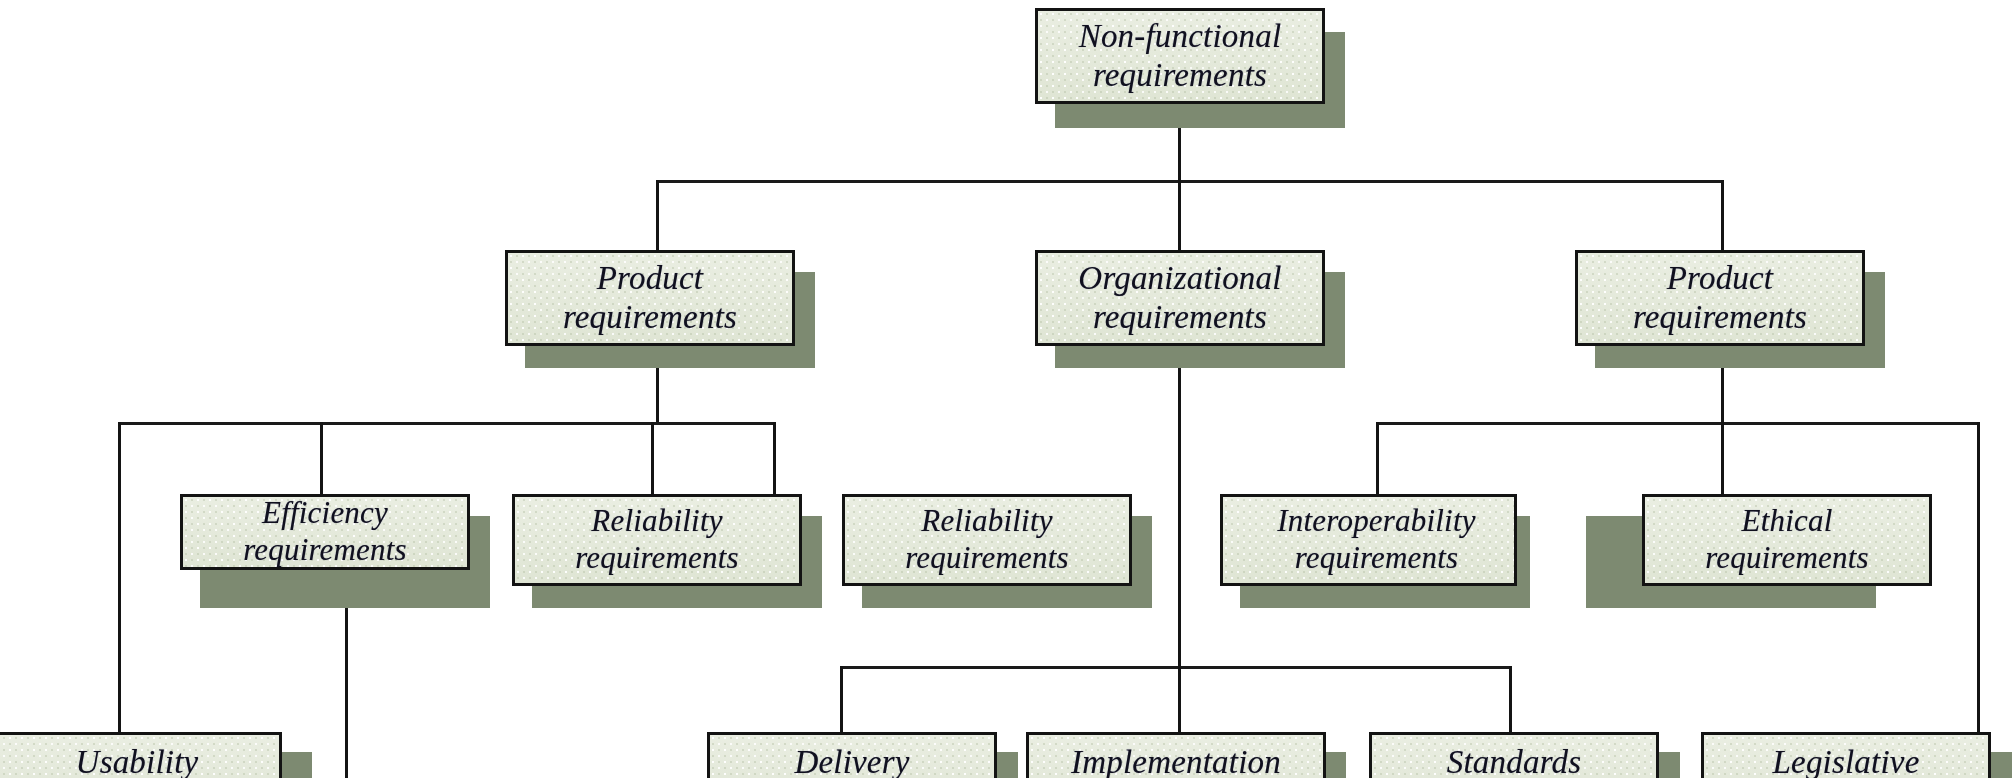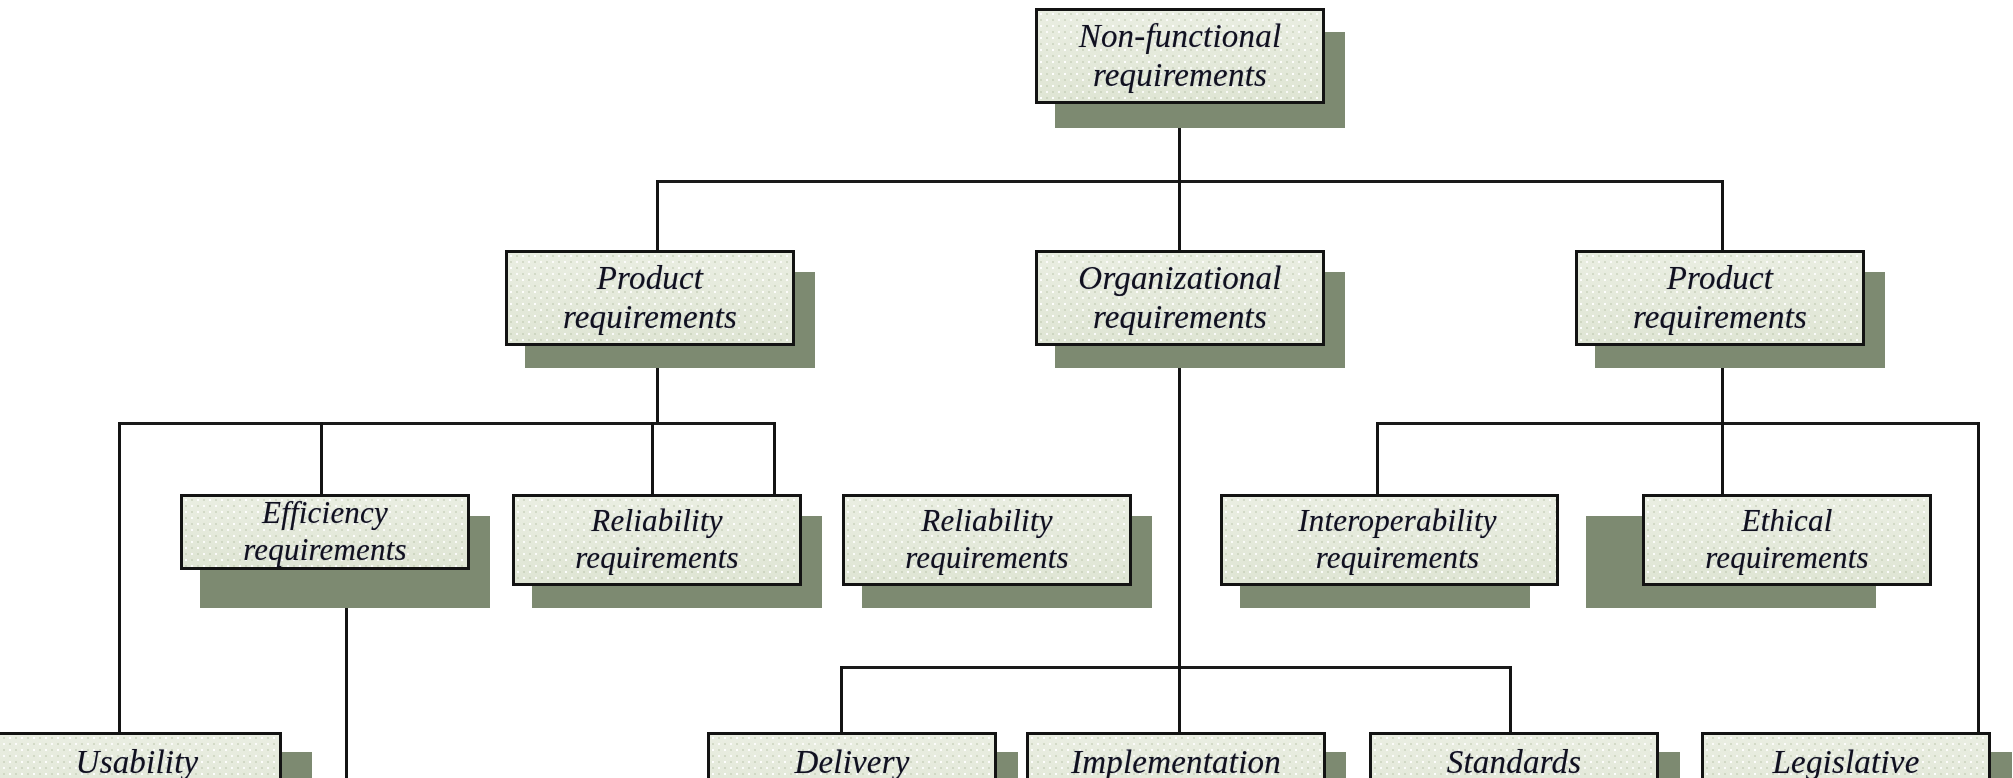--- a/index.html
+++ b/index.html
@@ -155,21 +155,21 @@
     </span>
   </div>
 
   <div class="node r3" style="left:842px;top:494px;width:290px;height:92px;">
     <span class="lbl">
       <span>Reliability</span><br>
       <span>requirements</span>
     </span>
   </div>
 
-  <div class="node r3" style="left:1220px;top:494px;width:339px;height:92px;padding-left:16px;">
+  <div class="node r3" style="left:1220px;top:494px;width:297px;height:92px;padding-left:16px;">
     <span class="lbl">
       <span>Interoperability</span><br>
       <span>requirements</span>
     </span>
   </div>
 
   <div class="node r3" style="left:1642px;top:494px;width:290px;height:92px;">
     <span class="lbl">
       <span>Ethical</span><br>
       <span>requirements</span>

